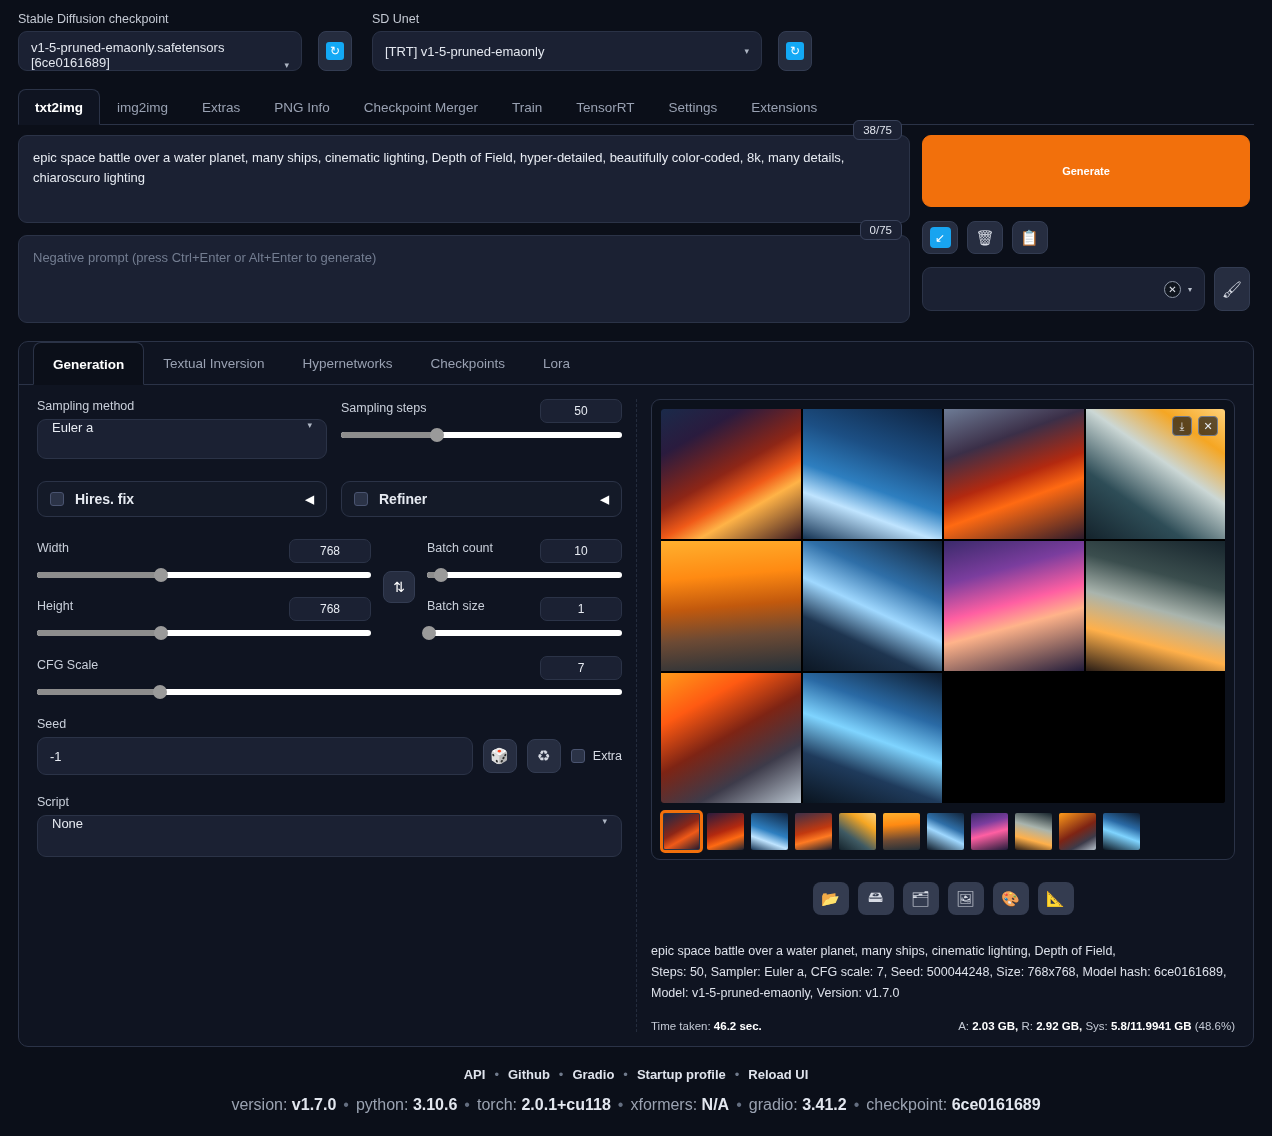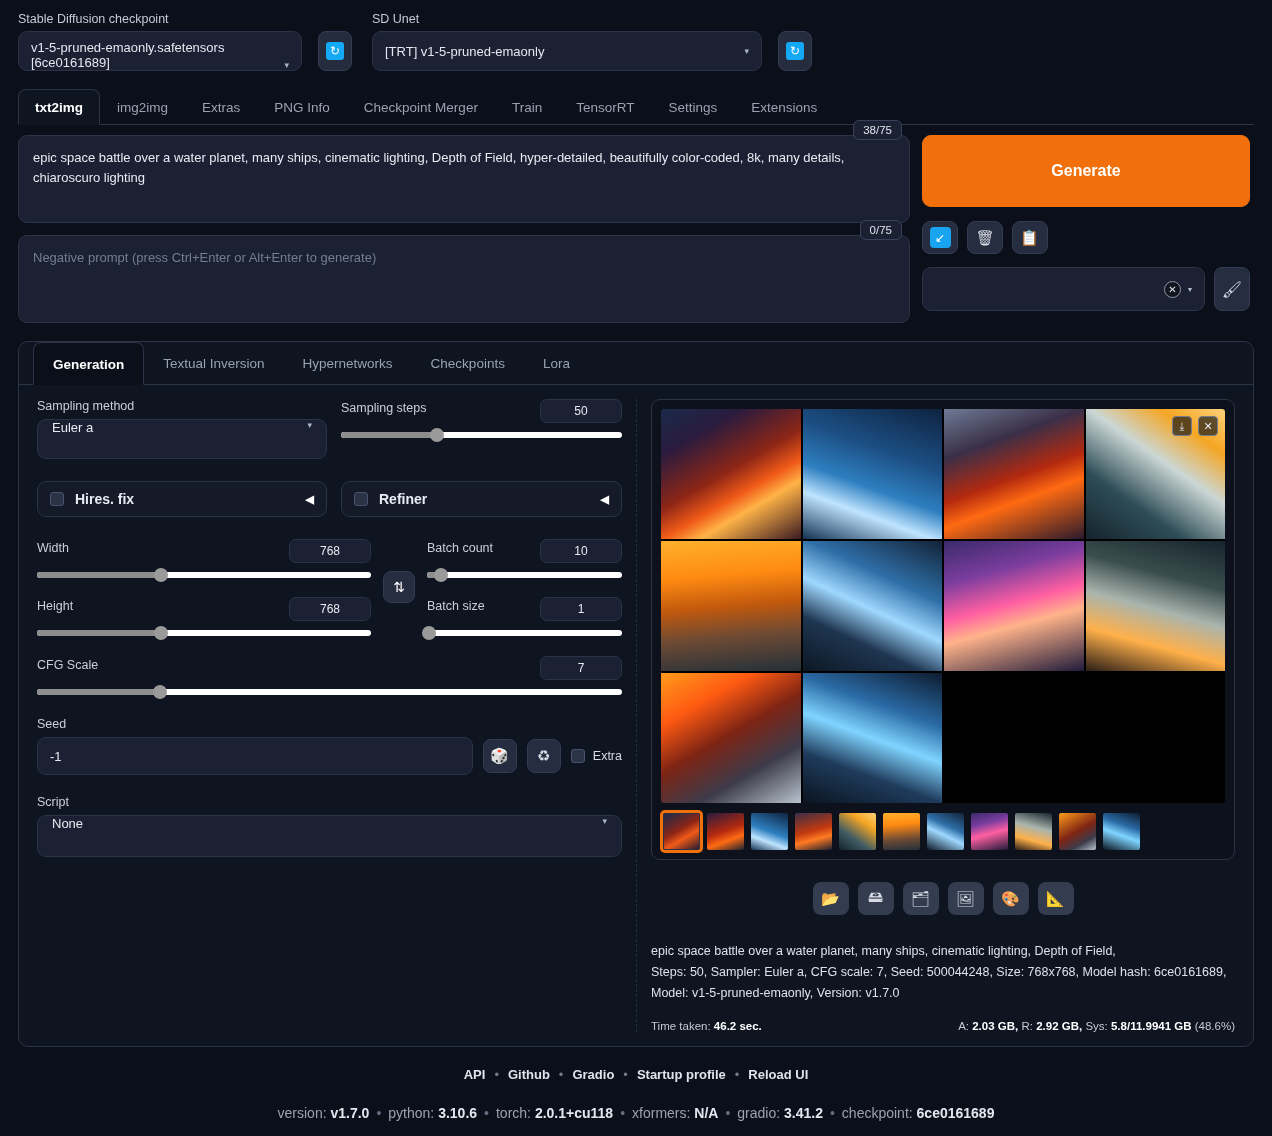--- a/index.html
+++ b/index.html
@@ -64,21 +64,21 @@
     padding: 12px 14px; font-size: 13px; line-height: 20px; color: #e7ebf2;
   }
   .prompt-box.pos { height: 88px; }
   .prompt-box.neg { height: 88px; color: #6b7governor; }
   .prompt-box.neg .ph { color: #737d91; font-size: 13px; }
 
   .gen-col { width: 328px; }
   .generate-btn {
     background: #f2700c; border-radius: 9px; height: 72px;
     display: flex; align-items: center; justify-content: center;
-    color: #fff; font-weight: bold; font-size: 16px; cursor: pointer;
+    color: #fff; font-weight: bold; font-size: 11px; cursor: pointer;
     border: 1px solid #f2700c;
   }
   .icon-row { display: flex; gap: 9px; margin-top: 14px; }
   .sq-btn {
     width: 36px; height: 33px; background: #262d40; border: 1px solid #333c52;
     border-radius: 8px; display: flex; align-items: center; justify-content: center;
     font-size: 15px; cursor: pointer;
   }
   .sq-btn .blue-sq {
     width: 21px; height: 21px; background: #18a4f0; border-radius: 4px;
@@ -190,21 +190,21 @@
   }
   .meta { margin-top: 26px; font-size: 12.5px; line-height: 21px; color: #dde1ea; }
   .stats { display: flex; justify-content: space-between; margin-top: 16px; font-size: 11.5px; color: #c3c9d4; }
   .stats b { color: #fff; }
 
   
   .footer { text-align: center; margin-top: 20px; }
   .footer .links { font-size: 13px; font-weight: bold; color: #dfe3ec; }
   .footer .links span.sep { color: #707a8c; font-weight: normal; margin: 0 9px; }
   .footer .links a { color: #dfe3ec; text-decoration: none; cursor: pointer; }
-  .footer .ver { font-size: 14px; color: #9aa2b1; margin-top: 23px; }
+  .footer .ver { font-size: 16px; color: #9aa2b1; margin-top: 14px; }
   .footer .ver b { color: #e3e7ef; }
   .footer .ver span.sep { margin: 0 7px; color: #5d footer; color:#646e80; }
 </style>
 </head>
 <body>
 
 <div class="app">
 
   <div class="topbar">
     <div class="field-group">

